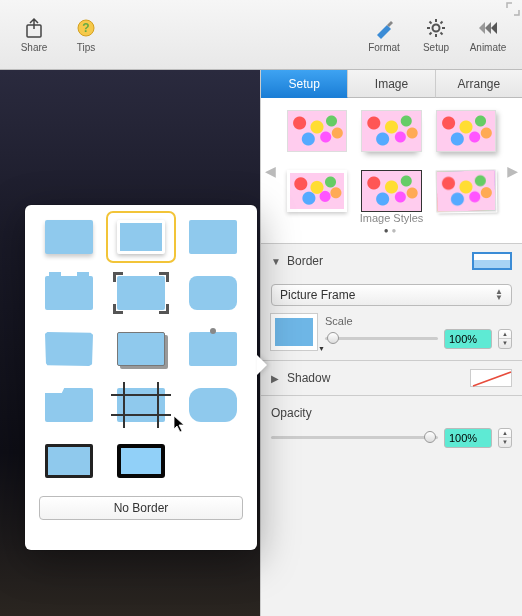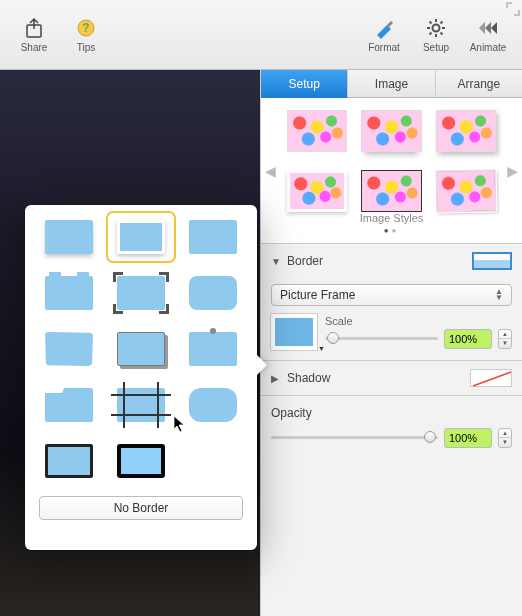--- a/index.html
+++ b/index.html
@@ -65,21 +65,21 @@
 .frame-row { display: flex; align-items: center; gap: 8px; margin-top: 8px; }
 .frame-thumb-wrap { position: relative; }
 .frame-thumb { width: 46px; height: 36px; border: 4px solid #fff; background: #6eb6e6; box-shadow: 0 0 0 1px #ccc; cursor: pointer; }
 .frame-dd { position: absolute; right: -8px; bottom: -2px; font-size: 7px; color: #333; }
 .scale-col { flex: 1; }
 .scale-label { font-size: 11px; color: #666; margin-bottom: 2px; }
 .slider-row { display: flex; align-items: center; gap: 6px; }
 .slider { flex: 1; height: 14px; position: relative; cursor: pointer; }
 .slider .track { height: 3px; background: #ccc; border-radius: 2px; position: relative; top: 5px; }
 .slider .knob { position: absolute; width: 12px; height: 12px; border-radius: 50%; background: linear-gradient(#fff,#ddd); border: 1px solid #999; top: 0; }
-.value-box { width: 48px; height: 20px; border: 1px solid #bbb; background: #bef264; border-radius: 3px; display: flex; align-items: center; padding: 0 4px; font-size: 11px; }
+.value-box { width: 48px; height: 20px; border: 1px solid #bbb; background: #5eead4; border-radius: 3px; display: flex; align-items: center; padding: 0 4px; font-size: 11px; }
 .stepper { width: 14px; display: flex; flex-direction: column; border: 1px solid #bbb; border-radius: 3px; font-size: 6px; color: #555; text-align: center; background: linear-gradient(#fff,#e8e8e8); cursor: pointer; }
 .stepper div { height: 9px; line-height: 9px; }
 .stepper div:first-child { border-bottom: 1px solid #ccc; }
 
 .checkbox-row { display: flex; align-items: center; gap: 8px; padding: 12px 10px; }
 .checkbox { width: 14px; height: 14px; border: 1px solid #999; border-radius: 3px; background: #fff; cursor: pointer; }
 
 .opacity-section { padding: 10px; }
 .opacity-label { font-size: 12px; color: #444; font-weight: 500; margin-bottom: 8px; }
 

